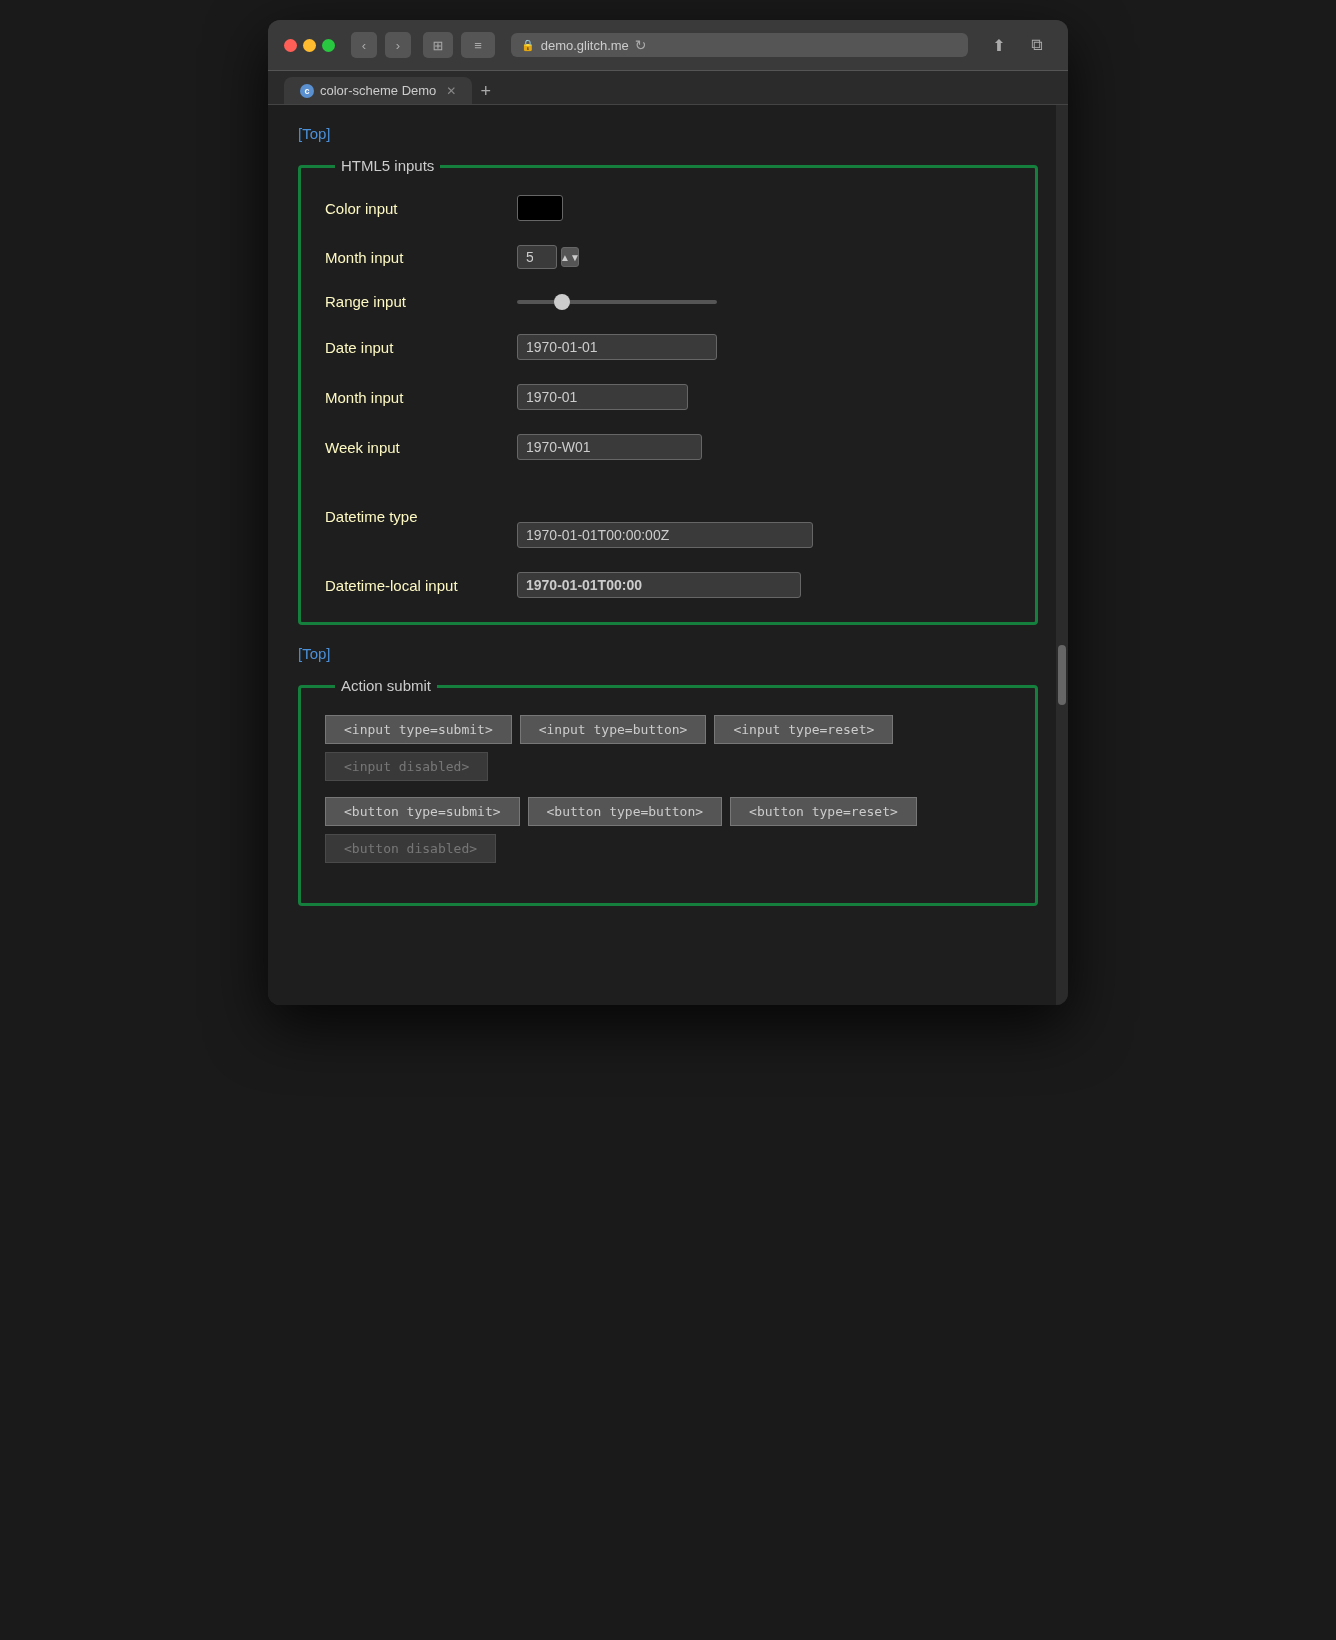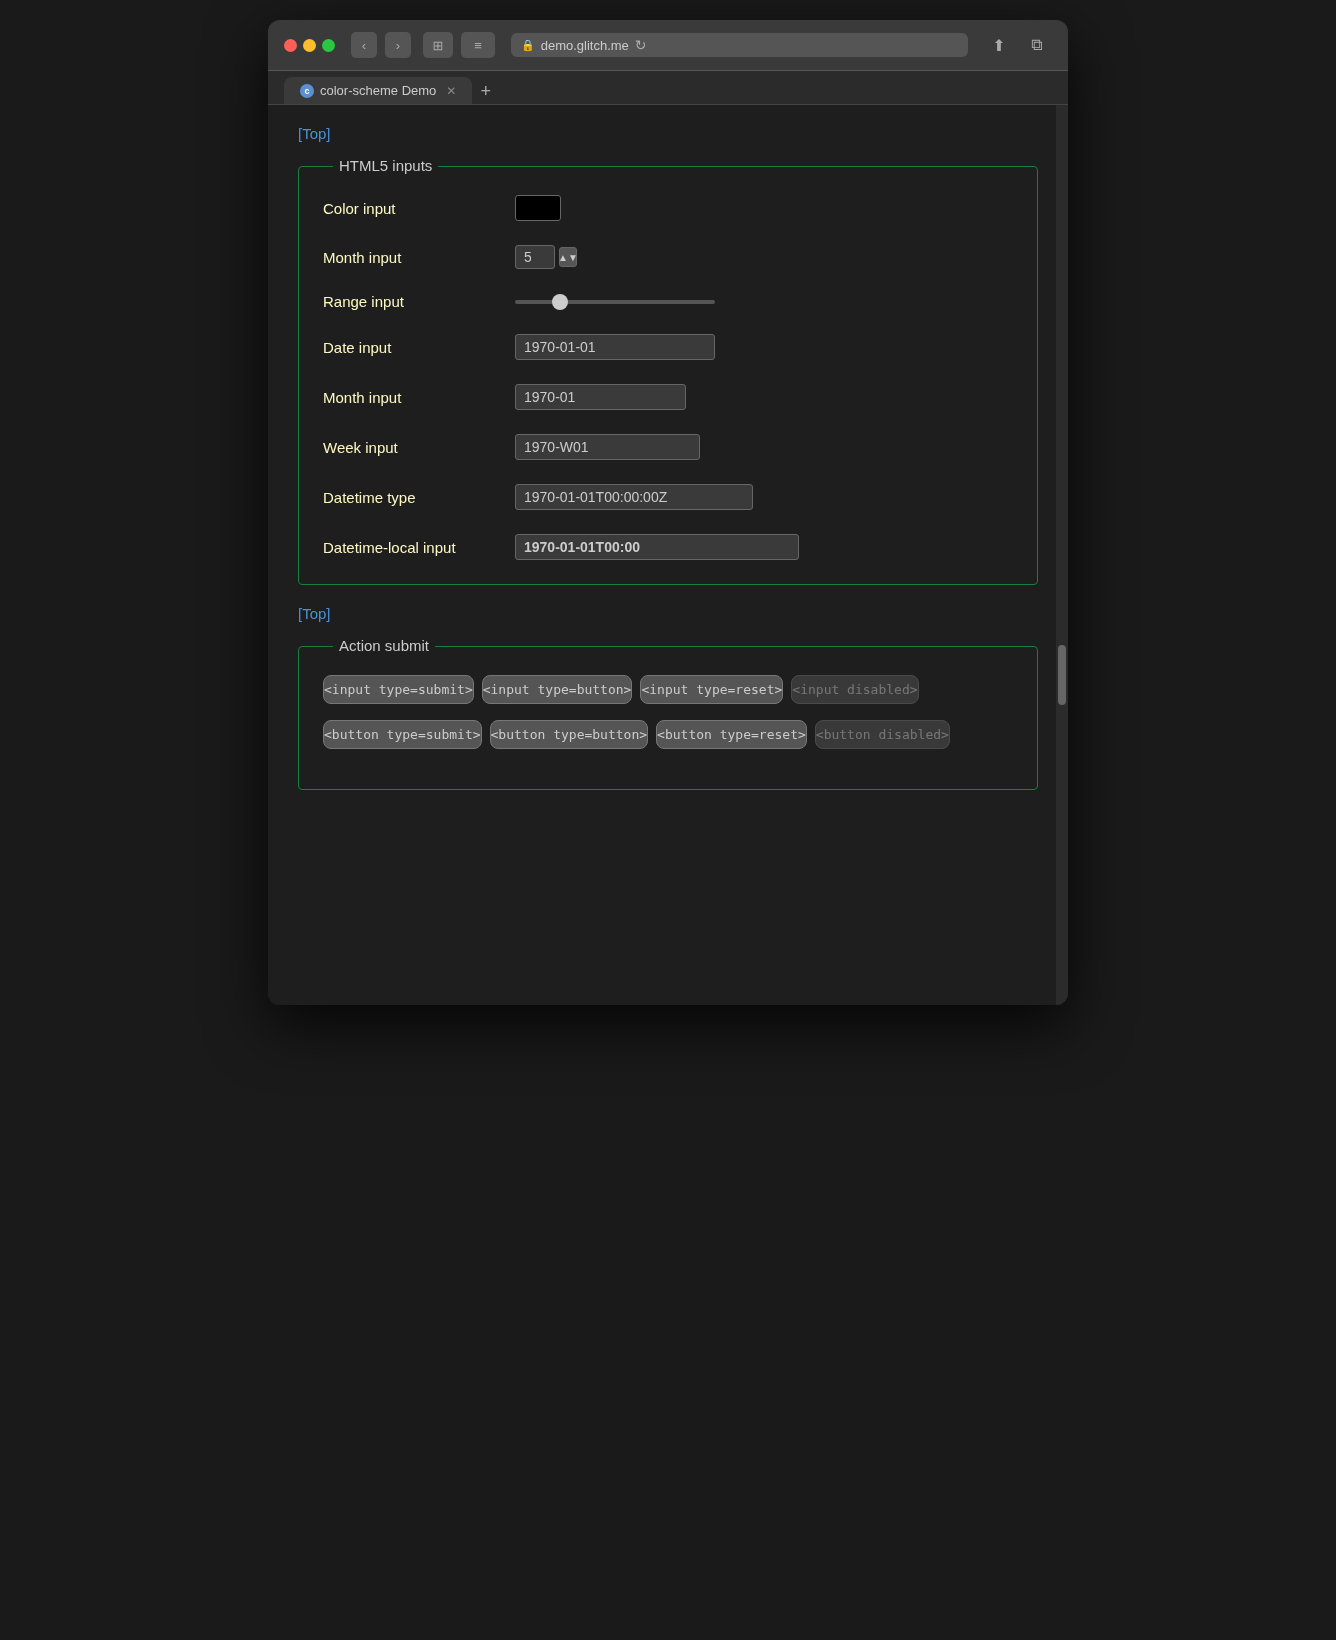--- a/index.html
+++ b/index.html
@@ -178,21 +178,21 @@
     .top-link {
       color: #4a90d9;
       text-decoration: none;
       font-size: 15px;
       margin-bottom: 16px;
       display: inline-block;
     }
 
     
     .section-fieldset {
-      border: 1px solid #15803d;
+      border: 3px solid #15803d;
       border-radius: 4px;
       padding: 20px 24px 24px;
       margin-bottom: 20px;
       position: relative;
     }
 
     .section-legend {
       color: #ccc;
       font-size: 15px;
       padding: 0 6px;
@@ -302,22 +302,22 @@
       flex-wrap: wrap;
       gap: 8px;
       margin-bottom: 16px;
     }
 
     .action-btn {
       background: #555;
       border: 1px solid #777;
       color: #ccc;
       font-size: 13px;
-      padding: 6px 0;
-      border-radius: 8px;
+      padding: 6px 18px;
+      border-radius: 0;
       cursor: pointer;
       font-family: monospace;
     }
 
     .action-btn:disabled {
       opacity: 0.5;
       cursor: not-allowed;
     }
 
     
@@ -432,21 +432,21 @@
           <input type="text" class="date-input" value="1970-01" style="width: 171px;">
         </div>
 
         <div class="form-row">
           <label class="form-label">Week input</label>
           <input type="text" class="date-input" value="1970-W01" style="width: 185px;">
         </div>
 
         <div class="form-row">
           <label class="form-label">Datetime type</label>
-          <input type="text" class="date-input" value="1970-01-01T00:00:00Z" style="width: 238px;">
+          <input type="text" class="date-input" value="1970-01-01T00:00:00Z" style="width: 296px; margin-top: 38px;">
         </div>
 
         <div class="form-row">
           <label class="form-label">Datetime-local input</label>
           <input type="text" class="date-input" value="1970-01-01T00:00" style="width: 284px; font-weight: bold;">
         </div>
 
       </fieldset>
 
       

